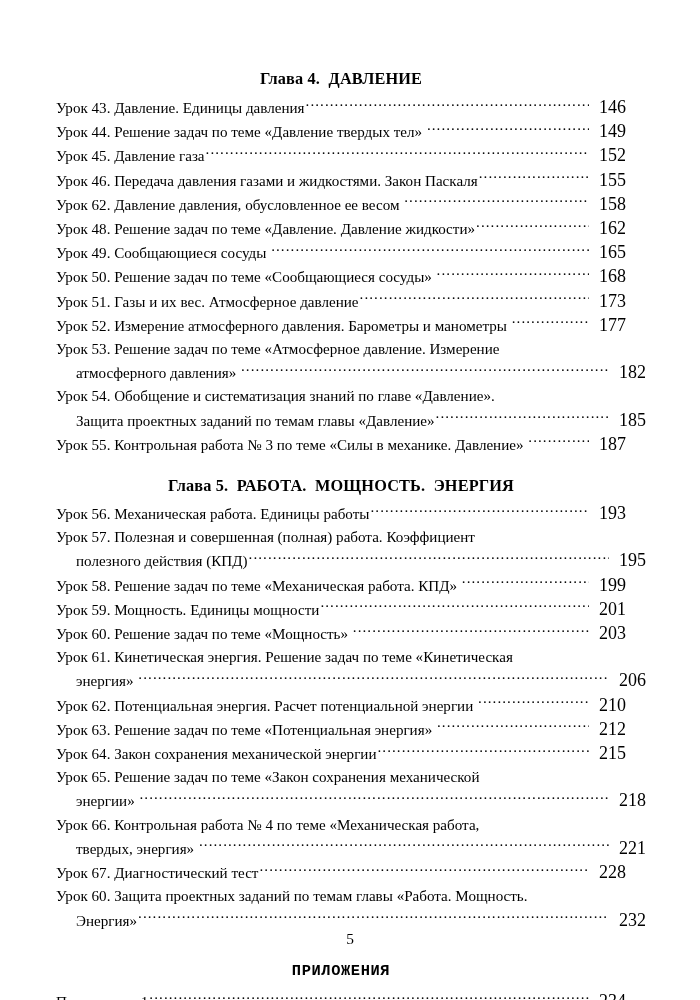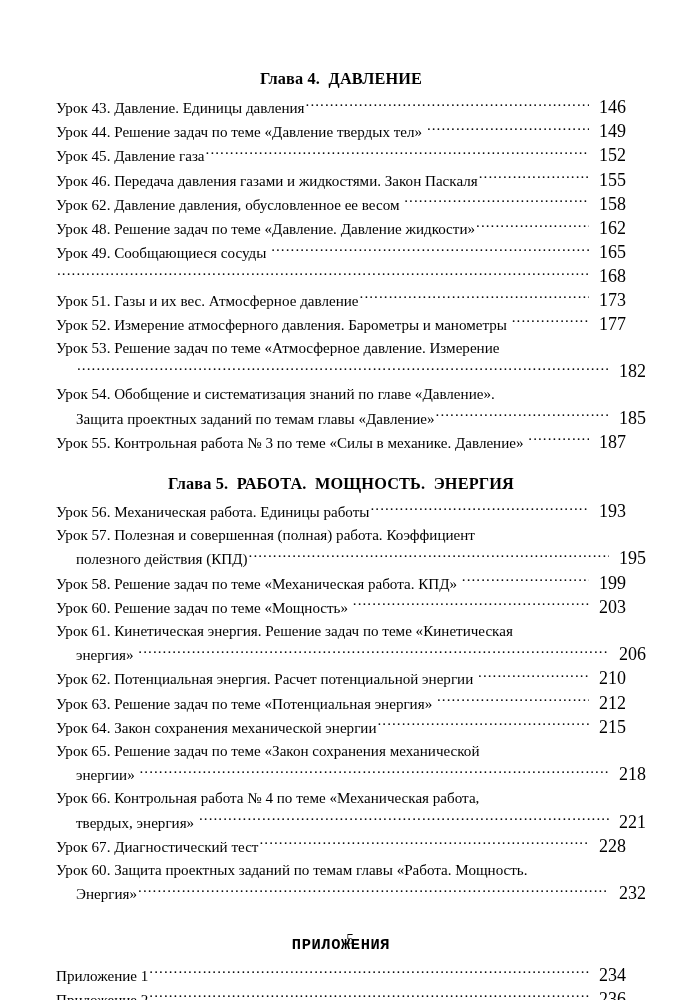--- a/index.html
+++ b/index.html
@@ -191,20 +191,21 @@
         </li>
         <li class="toc-entry">
           <div class="toc-row">
             <span class="toc-text"><span class="lesson-label">Урок 49</span><span>. Сообщающиеся сосуды </span></span>
             <span class="leader"></span>
             <span class="page-num">165</span>
           </div>
         </li>
         <li class="toc-entry">
           <div class="toc-row">
+            <span class="toc-text"><span class="lesson-label">Урок 50</span><span>. Решение задач по теме «Сообщающиеся сосуды» </span></span>
             <span class="leader"></span>
             <span class="page-num">168</span>
           </div>
         </li>
         <li class="toc-entry">
           <div class="toc-row">
             <span class="toc-text"><span class="lesson-label">Урок 51</span><span>. Газы и их вес. Атмосферное давление</span></span>
             <span class="leader"></span>
             <span class="page-num">173</span>
           </div>
@@ -212,20 +213,21 @@
         <li class="toc-entry">
           <div class="toc-row">
             <span class="toc-text"><span class="lesson-label">Урок 52</span><span>. Измерение атмосферного давления. Барометры и манометры </span></span>
             <span class="leader"></span>
             <span class="page-num">177</span>
           </div>
         </li>
         <li class="toc-entry multiline">
           <div class="first-line"><span class="lesson-label">Урок 53</span><span>. Решение задач по теме «Атмосферное давление. Измерение</span></div>
           <div class="toc-row cont-line">
+            <span class="toc-text noindent">атмосферного давления» </span>
             <span class="leader"></span>
             <span class="page-num">182</span>
           </div>
         </li>
         <li class="toc-entry multiline">
           <div class="first-line"><span class="lesson-label">Урок 54</span><span>. Обобщение и систематизация знаний по главе «Давление».</span></div>
           <div class="toc-row cont-line">
             <span class="toc-text noindent">Защита проектных заданий по темам главы «Давление»</span>
             <span class="leader"></span>
             <span class="page-num">185</span>
@@ -259,20 +261,27 @@
         </li>
         <li class="toc-entry">
           <div class="toc-row">
             <span class="toc-text"><span class="lesson-label">Урок 58</span><span>. Решение задач по теме «Механическая работа. КПД» </span></span>
             <span class="leader"></span>
             <span class="page-num">199</span>
           </div>
         </li>
         <li class="toc-entry">
           <div class="toc-row">
+            <span class="toc-text"><span class="lesson-label">Урок 59</span><span>. Мощность. Единицы мощности</span></span>
+            <span class="leader"></span>
+            <span class="page-num">201</span>
+          </div>
+        </li>
+        <li class="toc-entry">
+          <div class="toc-row">
             <span class="toc-text"><span class="lesson-label">Урок 60</span><span>. Решение задач по теме «Мощность» </span></span>
             <span class="leader"></span>
             <span class="page-num">203</span>
           </div>
         </li>
         <li class="toc-entry multiline">
           <div class="first-line"><span class="lesson-label">Урок 61</span><span>. Кинетическая энергия. Решение задач по теме «Кинетическая</span></div>
           <div class="toc-row cont-line">
             <span class="toc-text noindent">энергия» </span>
             <span class="leader"></span>

